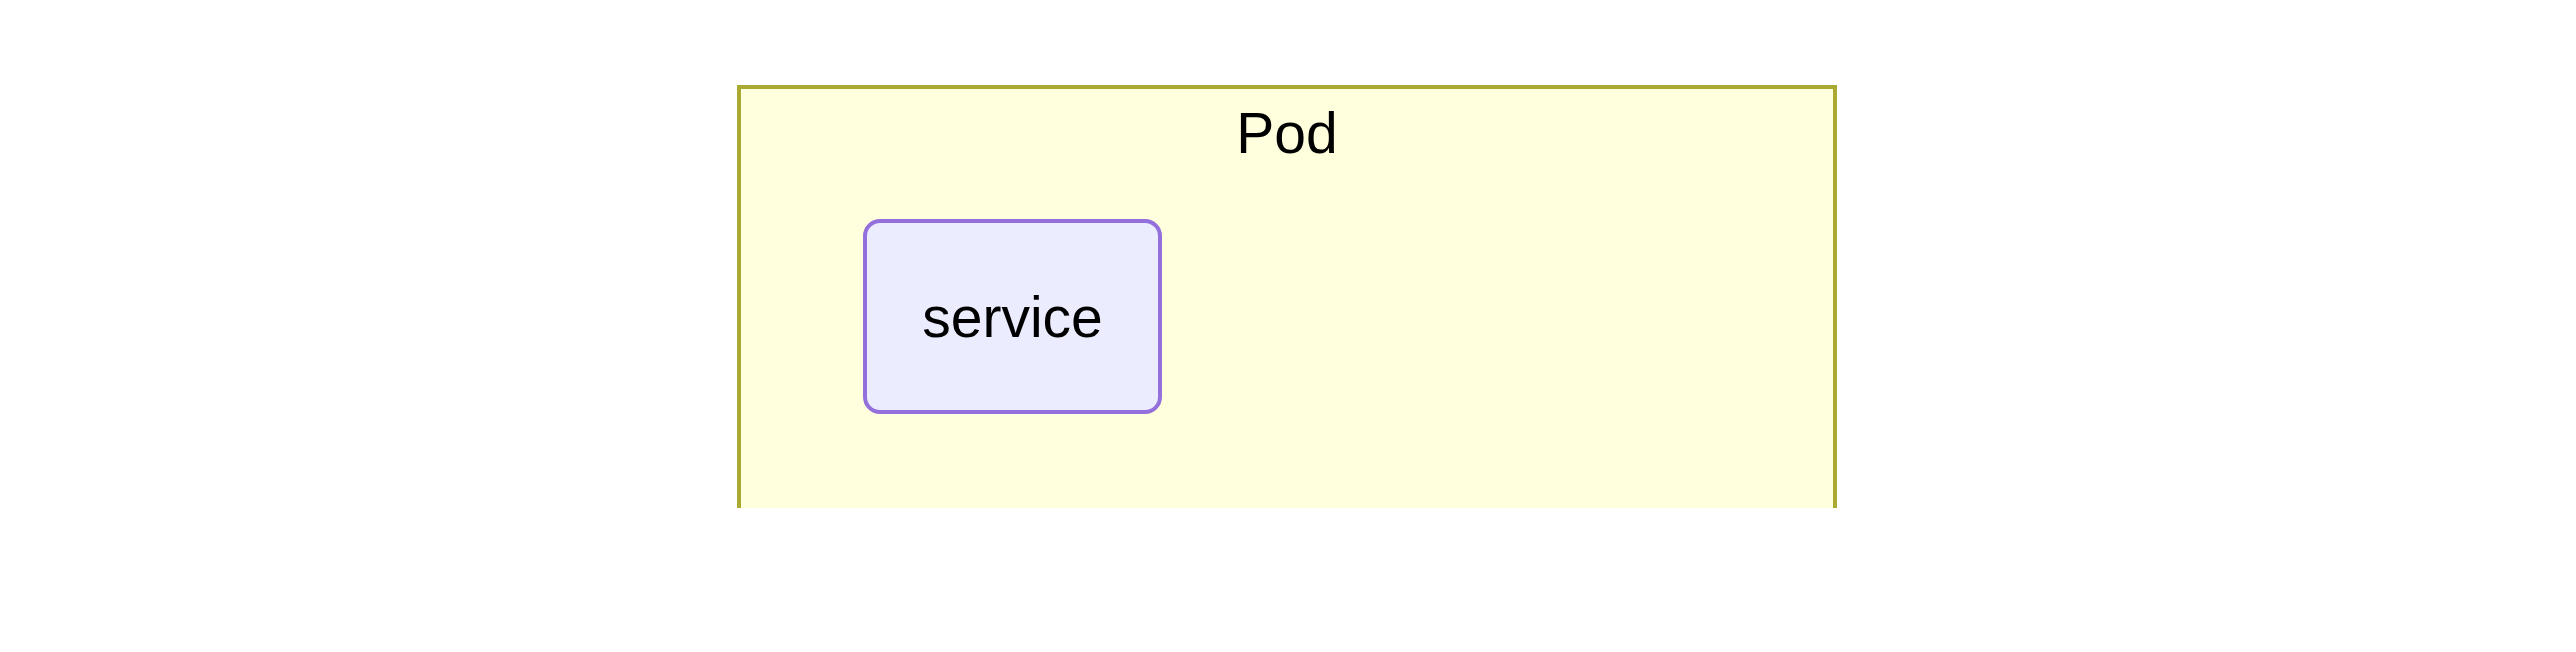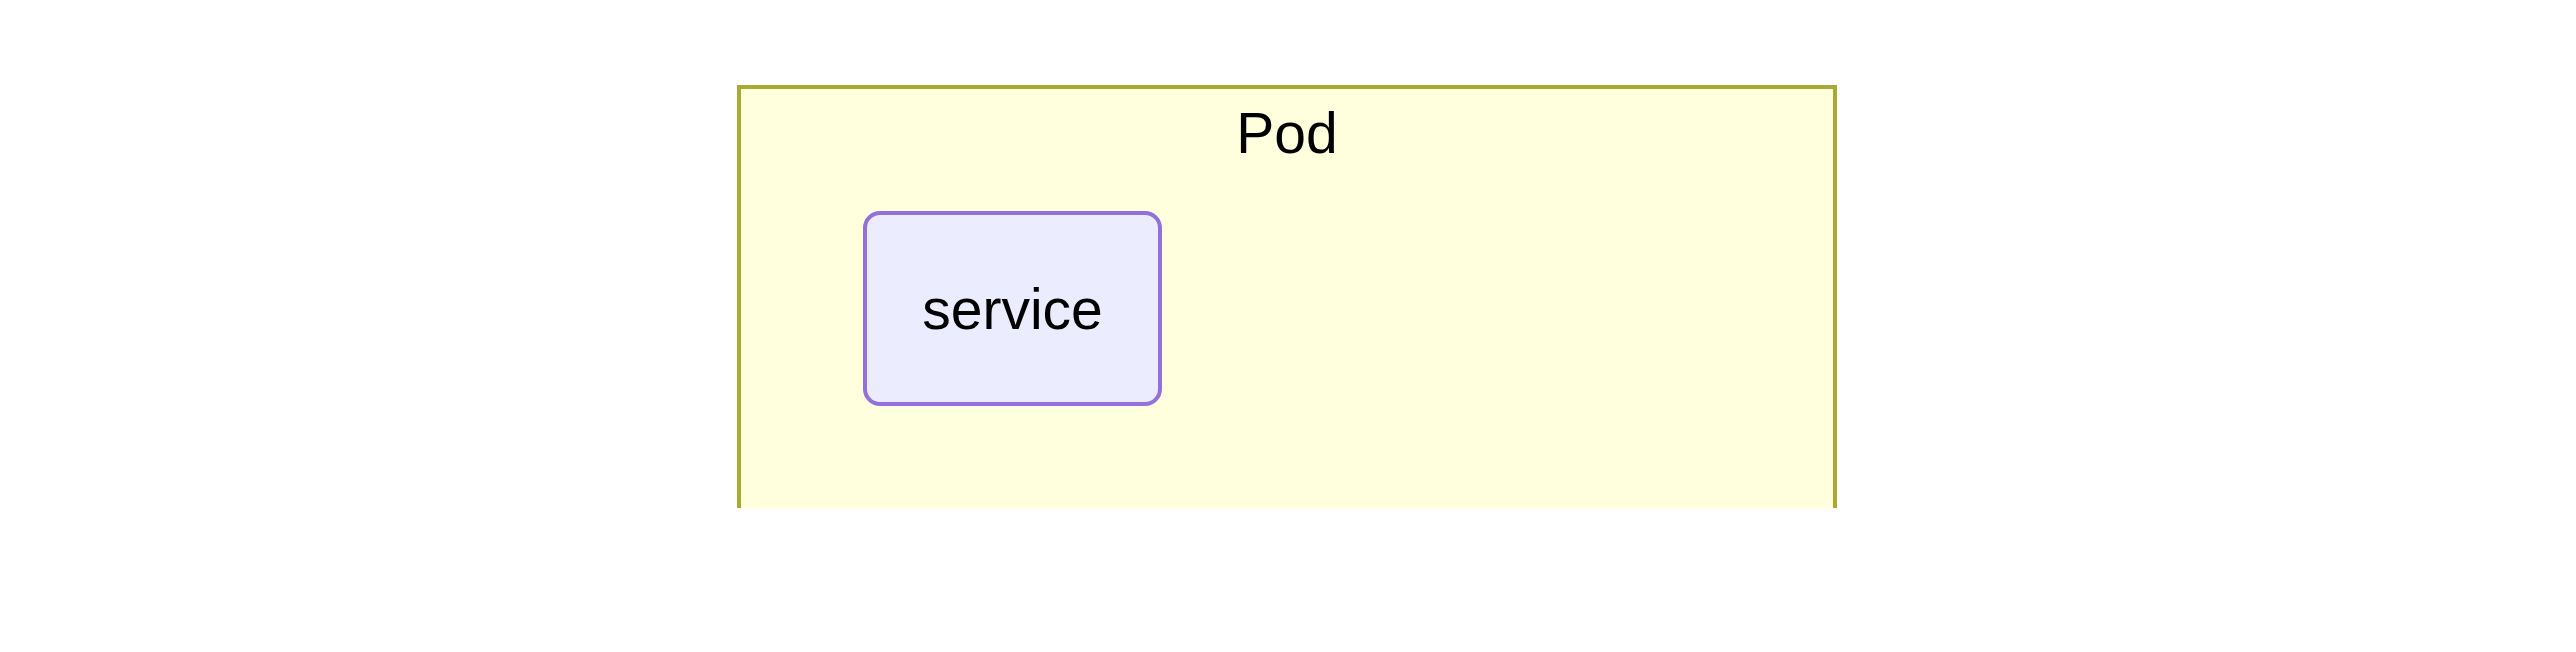--- a/index.html
+++ b/index.html
@@ -44,21 +44,21 @@
     border-radius: 17px;
     display: flex;
     align-items: center;
     justify-content: center;
     font-size: 57px;
     color: var(--text, #000000);
     white-space: nowrap;
   }
   .node-service {
     left: 122px;
-    top: 122px;
+    top: 130px;
     width: 299px;
     height: 195px;
   }
   .node-fluent-bit {
     left: 598px;
     top: 130px;
     width: 371px;
     height: 194px;
   }
 </style>

